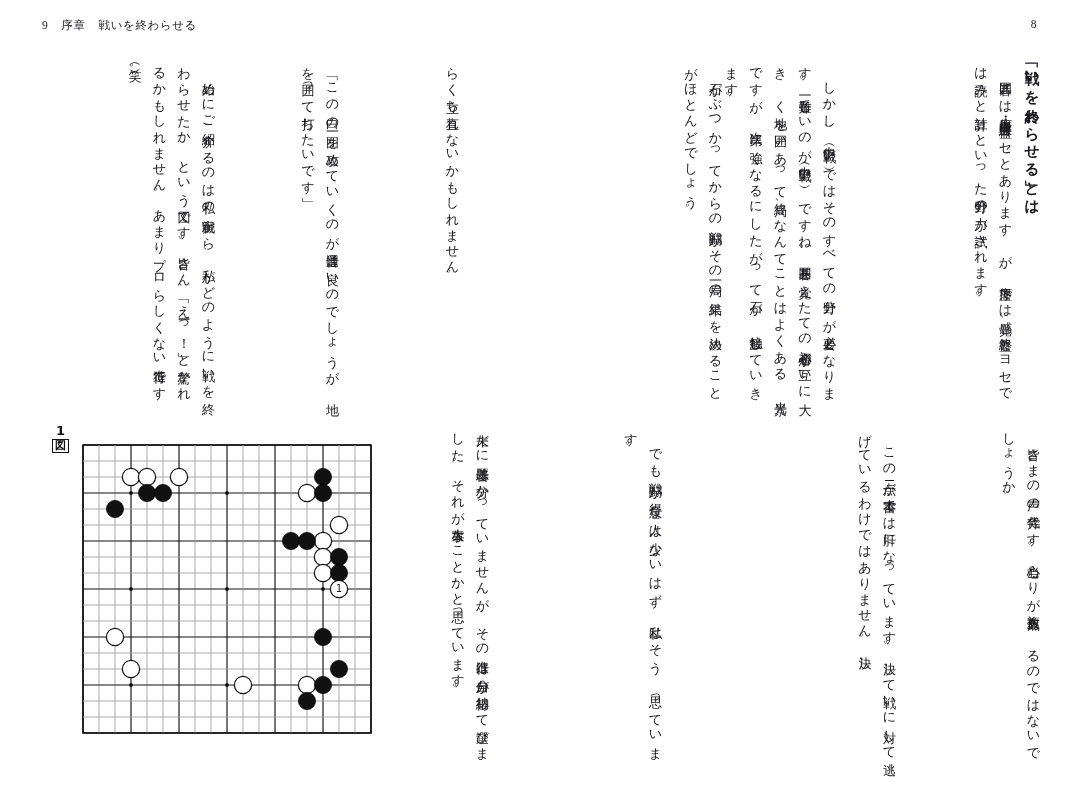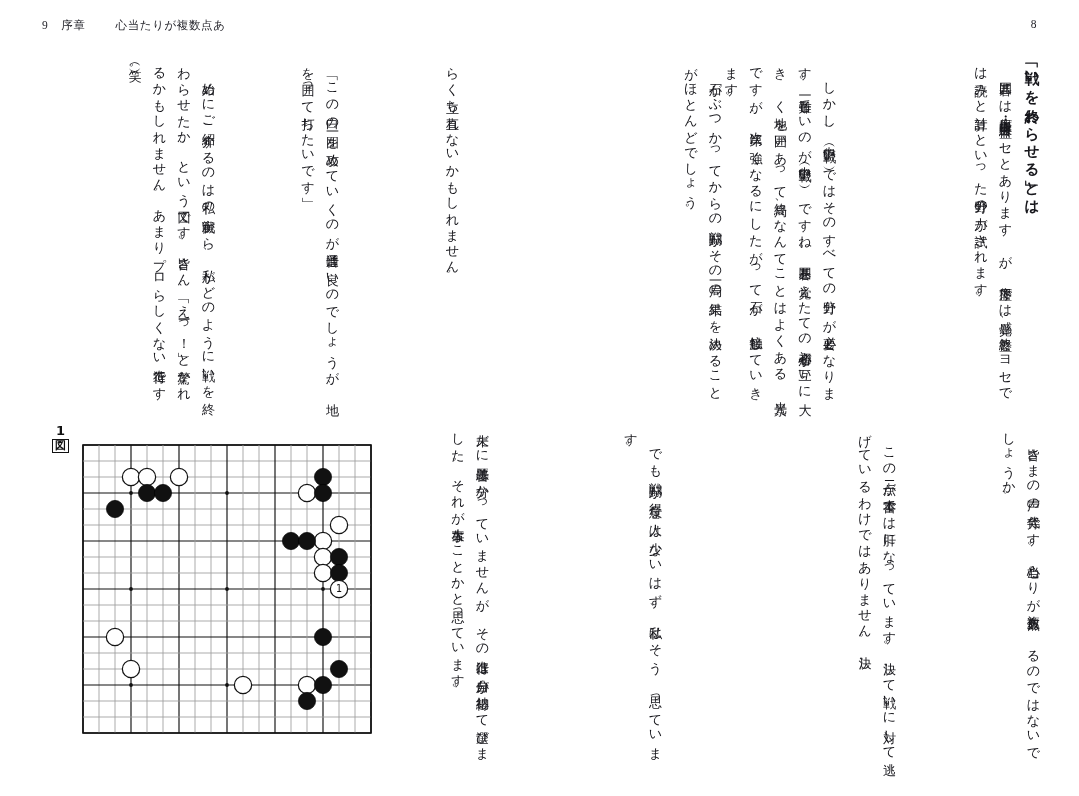--- a/index.html
+++ b/index.html
@@ -24,21 +24,21 @@
   .runhead {
     position: absolute;
     top: 18px;
     font-size: 11.5px;
     letter-spacing: 0.6px;
     color: #23232a;
     white-space: nowrap;
   }
   .runhead-left { left: 42px; }
   .runhead-left .folio { margin-right: 13px; }
-  .runhead-left .chap  { margin-right: 30px; }
+  .runhead-left .chap  { margin-right: 13px; }
   .runhead-right { right: 42px; }
 
   
   .vblock {
     position: absolute;
     writing-mode: vertical-rl;
     -webkit-writing-mode: vertical-rl;
     text-orientation: upright;
     font-family: "DejaVu Serif", "Liberation Serif", serif;
     font-size: 13.1px;
@@ -104,21 +104,21 @@
     height: 306px;
   }
   #board-svg { display: block; }
 </style>
 </head>
 <body>
 
 <div id="page">
 
   <div class="runhead runhead-left">
-    <span class="folio">9</span><span class="chap">序章</span><span class="ttl">心当たりが複数点あ</span>
+    <span class="folio">9</span><span class="chap">序章</span><span class="ttl">戦いを終わらせる</span>
   </div>
 
   <div class="runhead runhead-right">
     <span class="folio">8</span>
   </div>
 
   <div class="vblock heading" id="rp-heading">「戦いを終わらせる」とは</div>
 
   <div class="vblock" id="rp-col-a"><span>　囲碁には序盤・中盤・終盤・ヨセとあります が、序盤では感覚、終盤とヨセでは読みと計算 といった分野の力が試されます。</span></div>
 

